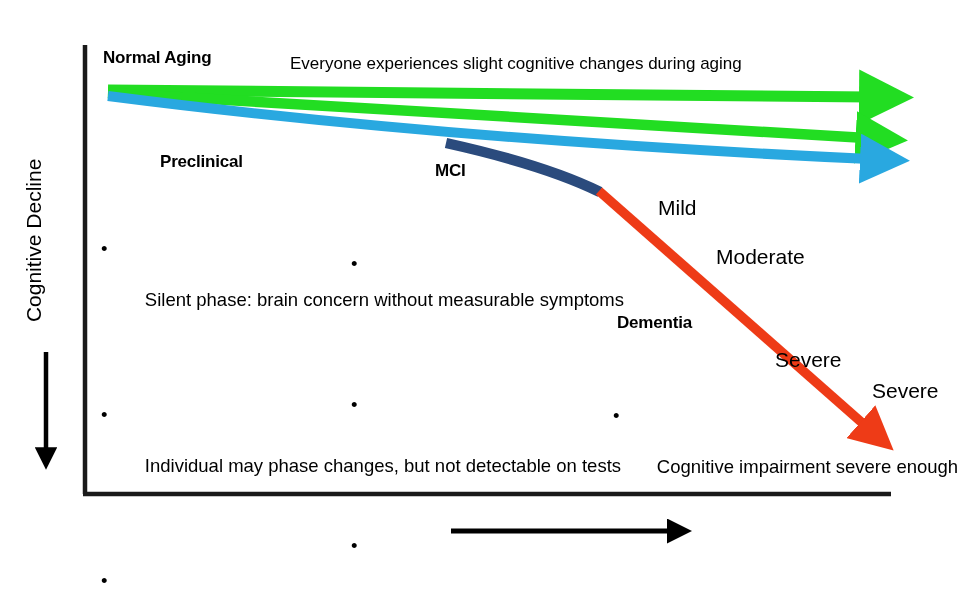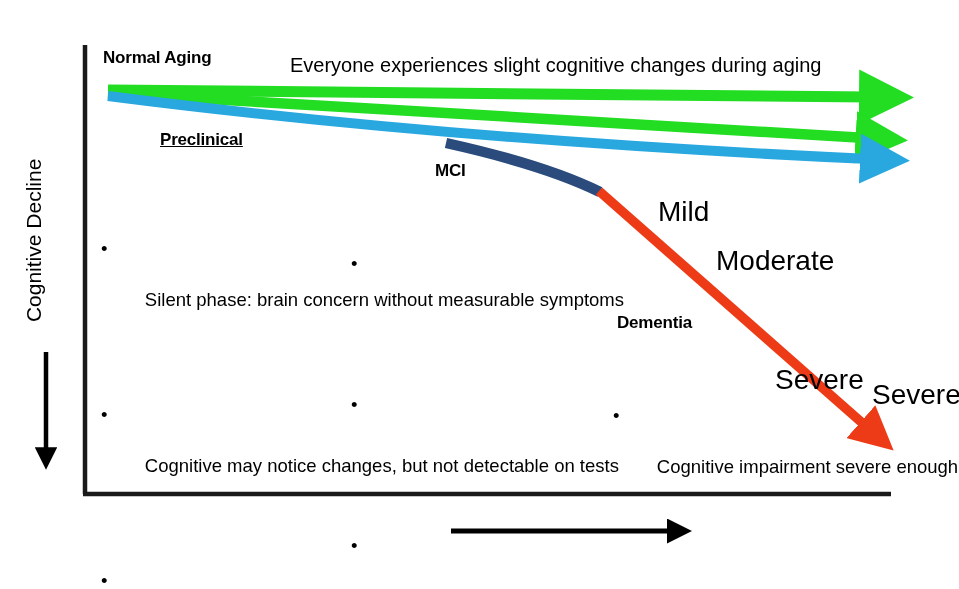--- a/index.html
+++ b/index.html
@@ -30,39 +30,39 @@
     position: absolute;
     white-space: pre;
     line-height: 1.18;
   }
   .heading {
     font-weight: bold;
     font-size: 17px;
     letter-spacing: -0.2px;
   }
   .subtitle {
-    font-size: 20px;
+    font-size: 17px;
   }
   .bullets {
     font-size: 18.5px;
     line-height: 1.36;
   }
   .bullet-item {
     position: relative;
     padding-left: 13px;
     margin-bottom: 15px;
   }
   .bullet-item:last-child { margin-bottom: 0; }
   .bullet-item .dot {
     position: absolute;
     left: 0;
     top: 0;
   }
   .sev-label {
-    font-size: 28px;
+    font-size: 21px;
     line-height: 1.16;
   }
   .axis-label {
     font-size: 21px;
   }
   #y-axis-label {
     position: absolute;
     left: -56px;
     top: 228px;
     width: 180px;
@@ -118,30 +118,30 @@
     <path d="M46,352 L46,450" stroke="#000000" stroke-width="4.5" fill="none" marker-end="url(#arrow-black-y)"></path>
   </svg>
 
   <div id="y-axis-label" class="txt axis-label">Cognitive Decline</div>
 
 
   <div class="txt heading" style="left:103px; top:48px;">Normal Aging</div>
 
   <div class="txt subtitle" style="left:290px; top:54px;">Everyone experiences slight cognitive changes during aging</div>
 
-  <div class="txt heading" style="left:160px; top:130px;text-decoration:underline;">Preclinical</div>
+  <div class="txt heading" style="left:160px; top:152px;">Preclinical</div>
 
   <div class="txt bullets" style="left:101px; top:186px; width:242px;">
     <div class="bullet-item">
       <span class="dot">•</span>
       <span>Silent phase: brain concern without measurable symptoms</span>
     </div>
     <div class="bullet-item">
       <span class="dot">•</span>
-      <span>Cognitive may notice changes, but not detectable on tests</span>
+      <span>Individual may phase changes, but not detectable on tests</span>
     </div>
     <div class="bullet-item">
       <span class="dot">•</span>
       
     </div>
   </div>
 
   <div class="txt heading" style="left:435px; top:161px;">MCI</div>
 
   <div class="txt bullets" style="left:351px; top:201px; width:252px;">

